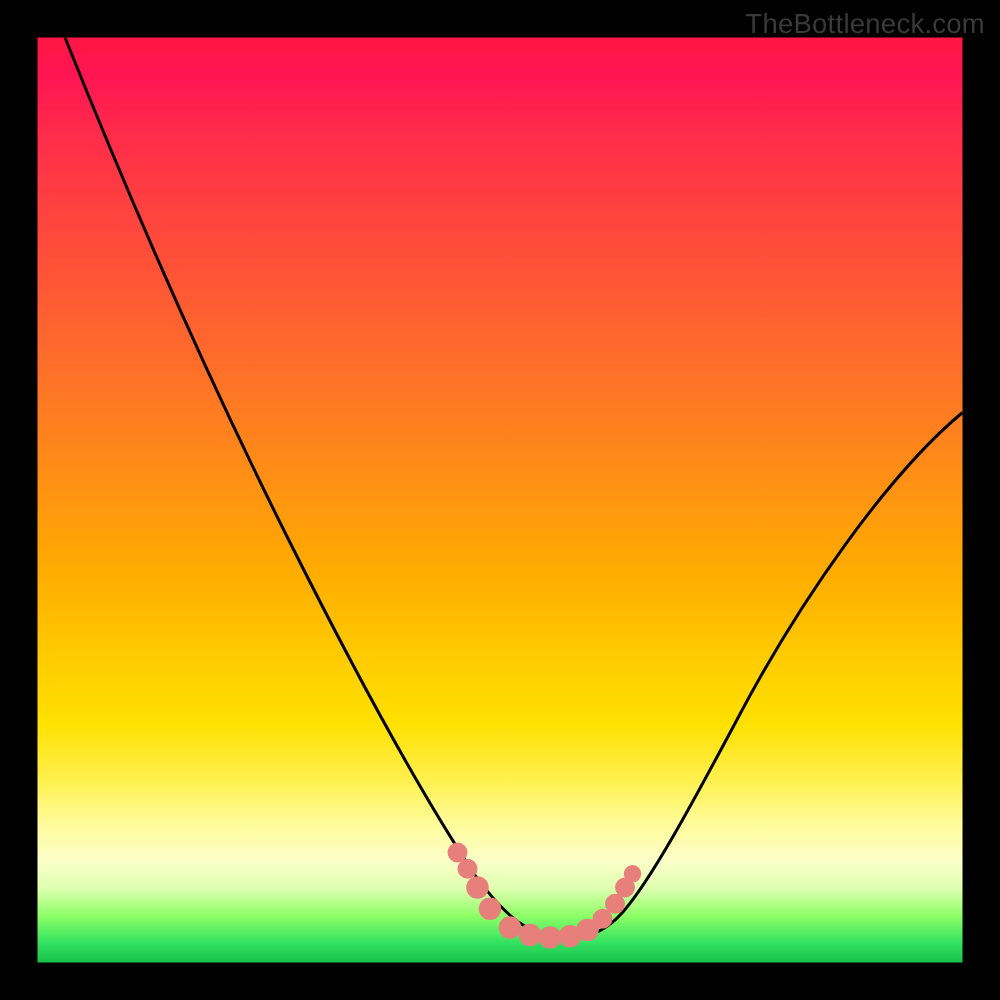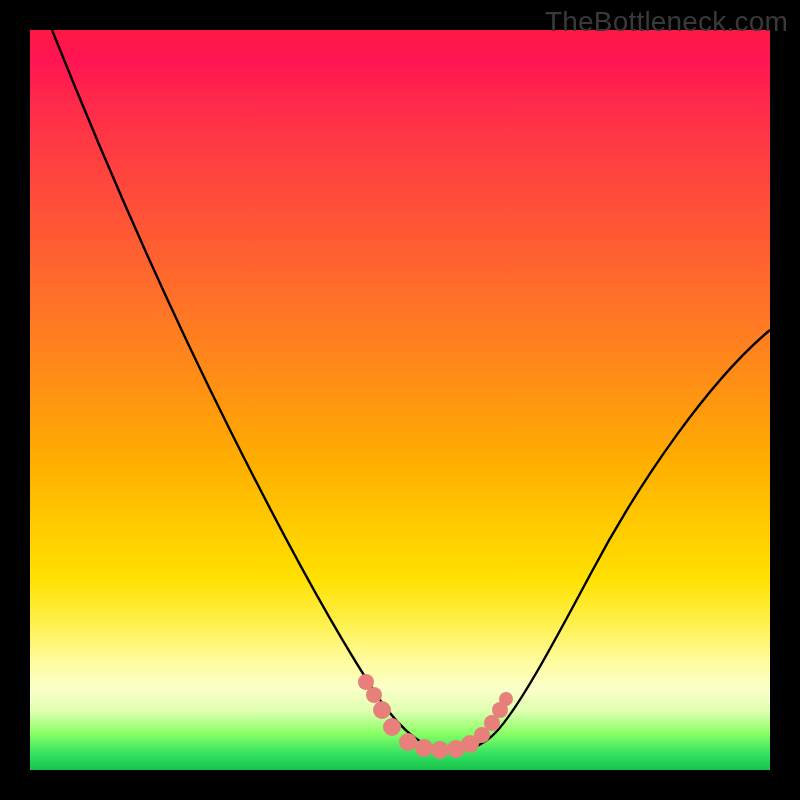--- a/index.html
+++ b/index.html
@@ -43,21 +43,21 @@
       #8cff66 95%,
       #30e060 98%,
       #19c24a 100%
     );
   }
   .watermark {
     position: absolute;
     top: 6px;
     right: 12px;
     color: #3a3a3a;
-    font-size: 28px;
+    font-size: 22px;
     font-weight: 500;
     letter-spacing: 0.2px;
     user-select: none;
   }
   svg.curve {
     position: absolute;
     left: 0;
     top: 0;
     width: 740px;
     height: 740px;

